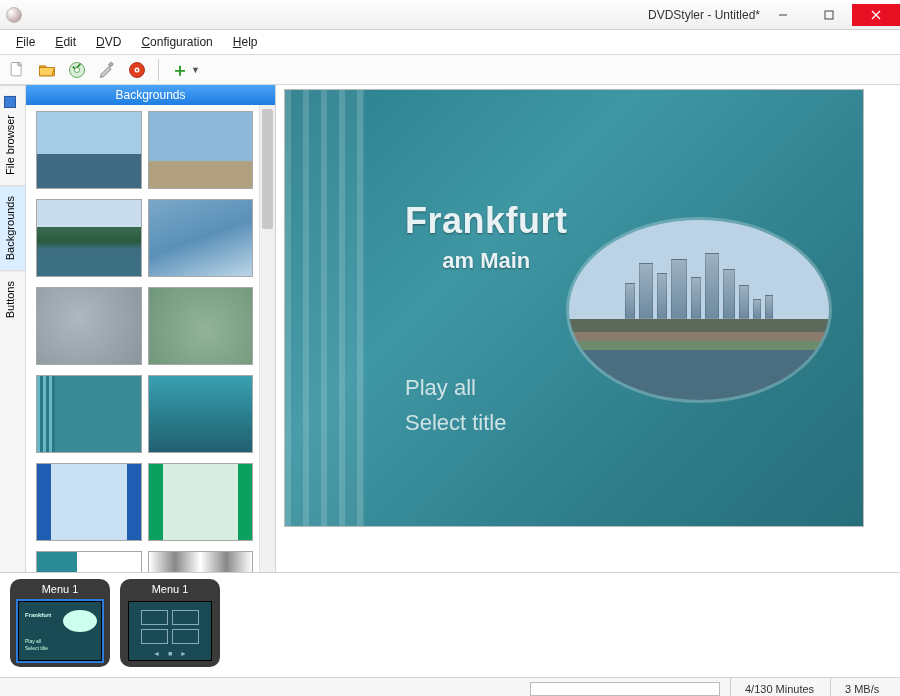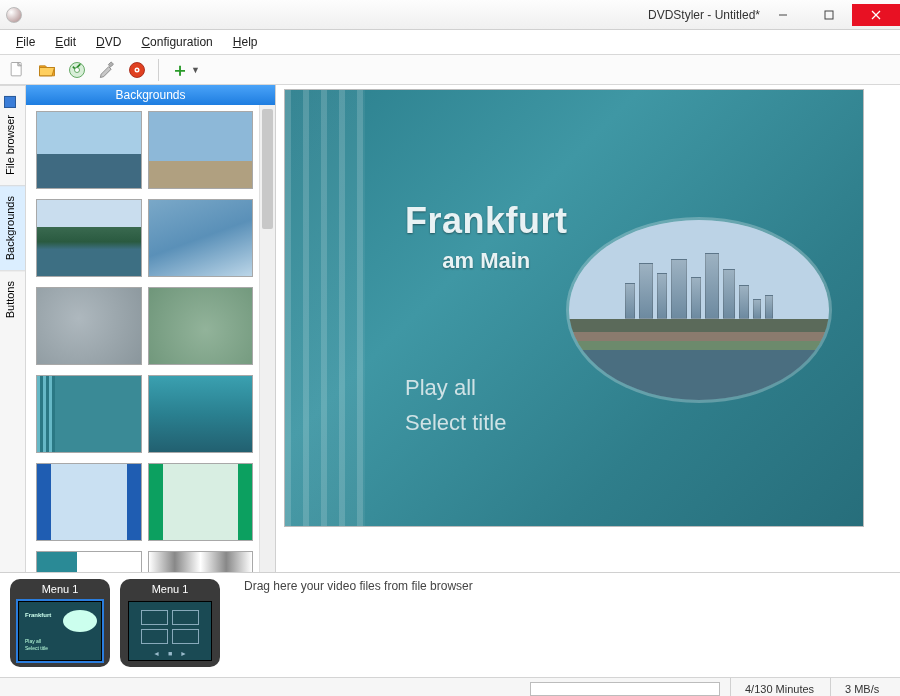--- a/index.html
+++ b/index.html
@@ -274,21 +274,20 @@
           <span></span>
           <span></span>
         </div>
       <div class="ctrls">
           <span>◄</span>
           <span>■</span>
           <span>►</span>
         </div>
     </div>
   </div>
-  <div class="drop-hint">Drag here your video files from file browser</div>
 </div>
 
 <div class="statusbar">
   <div class="spacer"></div>
   <div class="progress"></div>
   <div class="cell">4/130 Minutes</div>
   <div class="cell last">3 MB/s</div>
 </div>
 
 </body></html>

